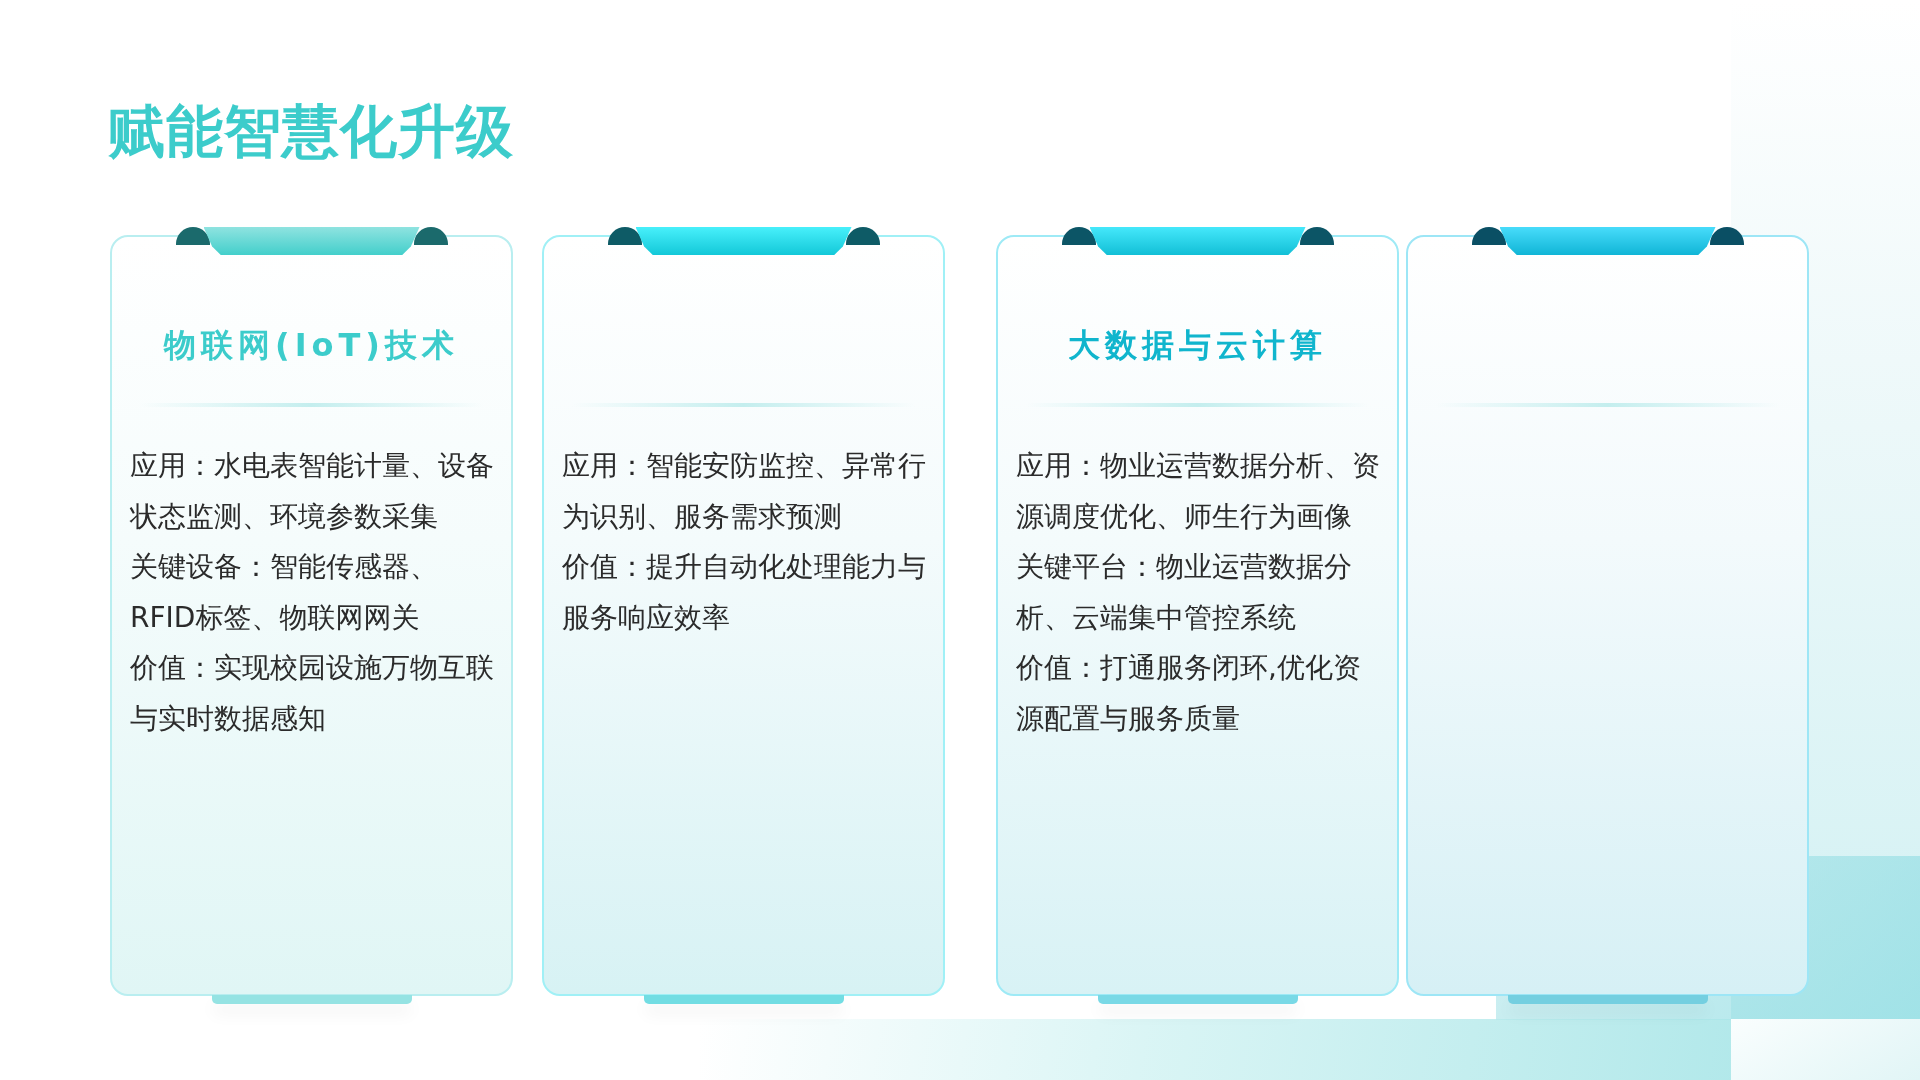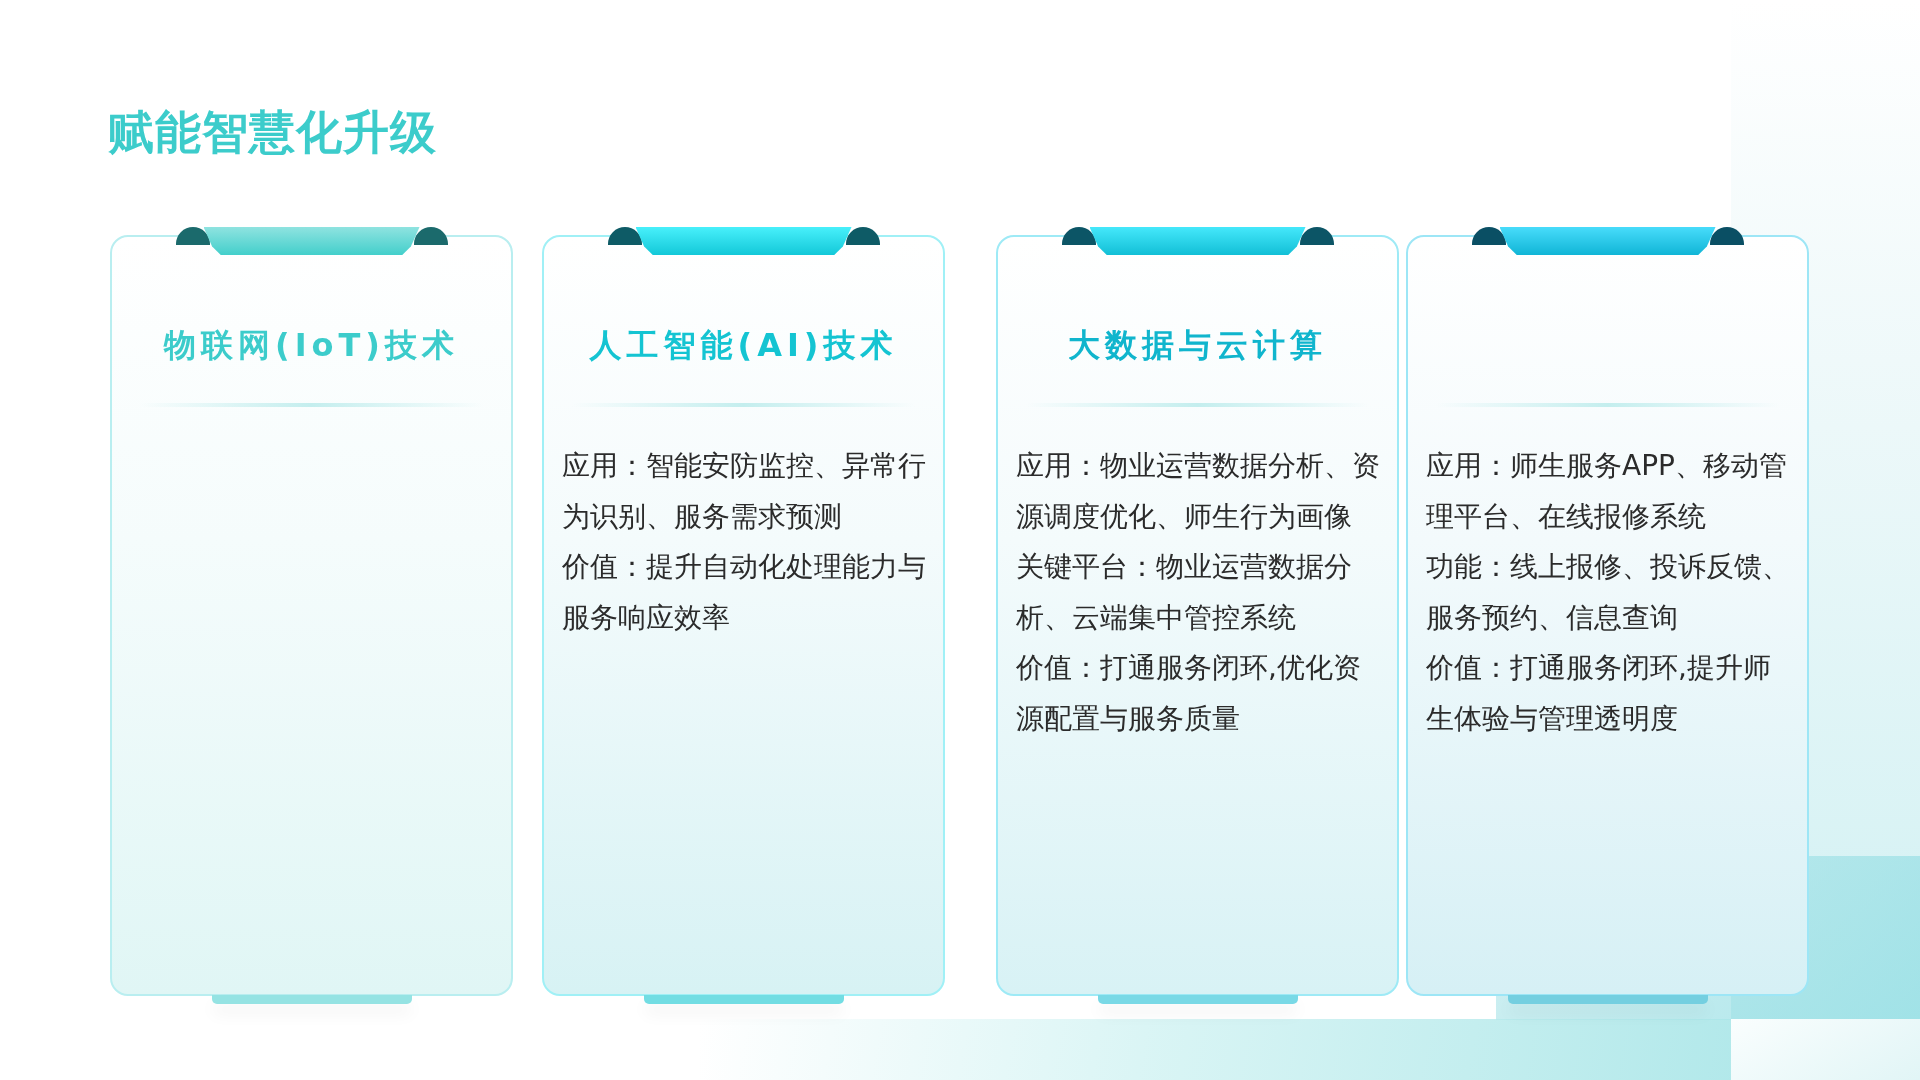--- a/index.html
+++ b/index.html
@@ -20,22 +20,23 @@
       left: 700px; top: 1019px; width: 1031px; height: 61px;
       background: linear-gradient(100deg, rgba(255,255,255,0) 0%, rgba(200,240,240,0.7) 45%, rgba(170,230,232,0.9) 100%);
     }
     .deco-corner {
       left: 1731px; top: 1019px; width: 189px; height: 61px;
       background: linear-gradient(150deg, rgba(250,254,254,1) 0%, rgba(225,245,246,1) 100%);
     }
 
     .page-title {
       position: absolute; left: 108px; top: 92px;
-      font-size: 46px; font-weight: bold; color: #3ccccb; letter-spacing: 1px;
+      font-size: 57px; font-weight: bold; color: #3ccccb; letter-spacing: 1px;
       line-height: 80px;
+      font-family: Liberation Serif, serif;
     }
 
     .card {
       position: absolute; top: 235px; width: 403px; height: 761px;
       border: 2px solid #a8ecf3; border-radius: 18px;
       background: linear-gradient(180deg, #ffffff 0%, #f6fcfd 35%, #e2f6f7 100%);
     }
     .card.c1 { left: 110px; border-color: #b9eef0; background: linear-gradient(180deg,#ffffff 0%,#f5fcfc 40%,#e0f6f5 100%); }
     .card.c2 { left: 542px; border-color: #a0f0f6; background: linear-gradient(180deg,#ffffff 0%,#f4fbfc 40%,#d7f2f4 100%); }
     .card.c3 { left: 996px; border-color: #9eeaf6; background: linear-gradient(180deg,#ffffff 0%,#f4fbfc 40%,#d8f2f5 100%); }
@@ -106,30 +107,34 @@
 <h1 class="page-title">赋能智慧化升级</h1>
 
 <div class="card c1">
   <div class="tab">
     <span class="knob l"></span>
     <span class="knob r"></span>
     <span class="body"></span>
   </div>
   <div class="card-title">物联网(IoT)技术</div>
   <div class="divider"></div>
+  <div class="card-body">
+    <p>应用：水电表智能计量、设备状态监测、环境参数采集</p>
+    <p>关键设备：智能传感器、RFID标签、物联网网关</p>
+    <p>价值：实现校园设施万物互联与实时数据感知</p>
+  </div>
   <div class="foot-bar"></div>
 </div>
 
 <div class="card c2">
   <div class="tab">
     <span class="knob l"></span>
     <span class="knob r"></span>
     <span class="body"></span>
   </div>
-  <div class="card-title">人工智能(AI)技术</div>
   <div class="divider"></div>
   <div class="card-body">
     <p>应用：智能安防监控、异常行为识别、服务需求预测</p>
     <p>价值：提升自动化处理能力与服务响应效率</p>
   </div>
   <div class="foot-bar"></div>
 </div>
 
 <div class="card c3">
   <div class="tab">
@@ -147,19 +152,14 @@
   <div class="foot-bar"></div>
 </div>
 
 <div class="card c4">
   <div class="tab">
     <span class="knob l"></span>
     <span class="knob r"></span>
     <span class="body"></span>
   </div>
   <div class="divider"></div>
-  <div class="card-body">
-    <p>应用：师生服务APP、移动管理平台、在线报修系统</p>
-    <p>功能：线上报修、投诉反馈、服务预约、信息查询</p>
-    <p>价值：打通服务闭环,提升师生体验与管理透明度</p>
-  </div>
   <div class="foot-bar"></div>
 </div>
 
 </body></html>

